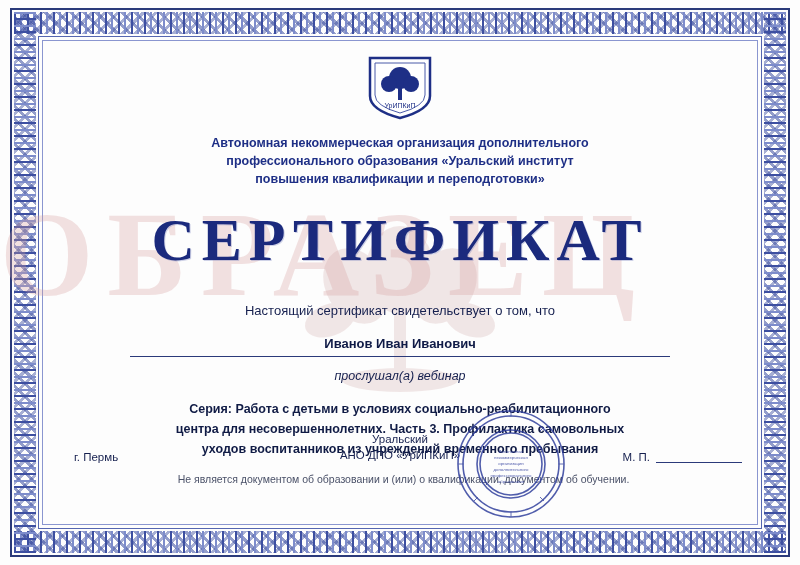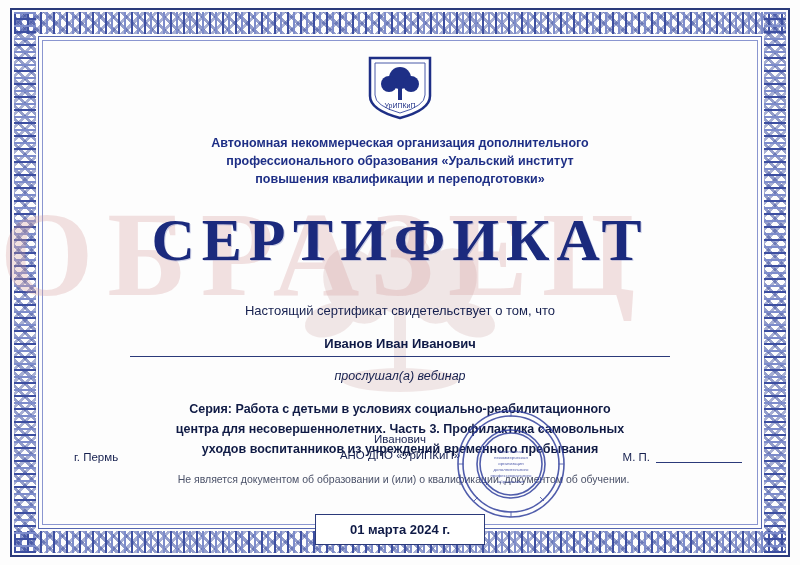--- a/index.html
+++ b/index.html
@@ -301,31 +301,30 @@
 
     <div class="course">
       <div>Серия: Работа с детьми в условиях социально-реабилитационного</div>
       <div>центра для несовершеннолетних. Часть 3. Профилактика самовольных</div>
       <div>уходов воспитанников из учреждений временного пребывания</div>
     </div>
 
     <div class="footer">
       <div class="city">г. Пермь</div>
       <div class="director">
-        <div>Иванович</div>
+        <div>Уральский</div>
         <div>АНО ДПО «УрИПКиП»</div>
       </div>
       <div class="mp">
         <span>М. П.</span><span class="sig-rule"></span>
       </div>
     </div>
 
     <div class="disclaimer">Не является документом об образовании и (или) о квалификации, документом об обучении.</div>
 
-    <div class="date-box">01 марта 2024 г.</div>
   </div>
 
   <div class="stamp">
     <svg viewBox="0 0 112 112" width="112" height="112">
       <g fill="none" stroke="#2b3a9a" stroke-width="1.6">
         <circle cx="56" cy="56" r="53"></circle>
         <circle cx="56" cy="56" r="48"></circle>
         <circle cx="56" cy="56" r="34"></circle>
         <circle cx="56" cy="56" r="31"></circle>
       </g>

